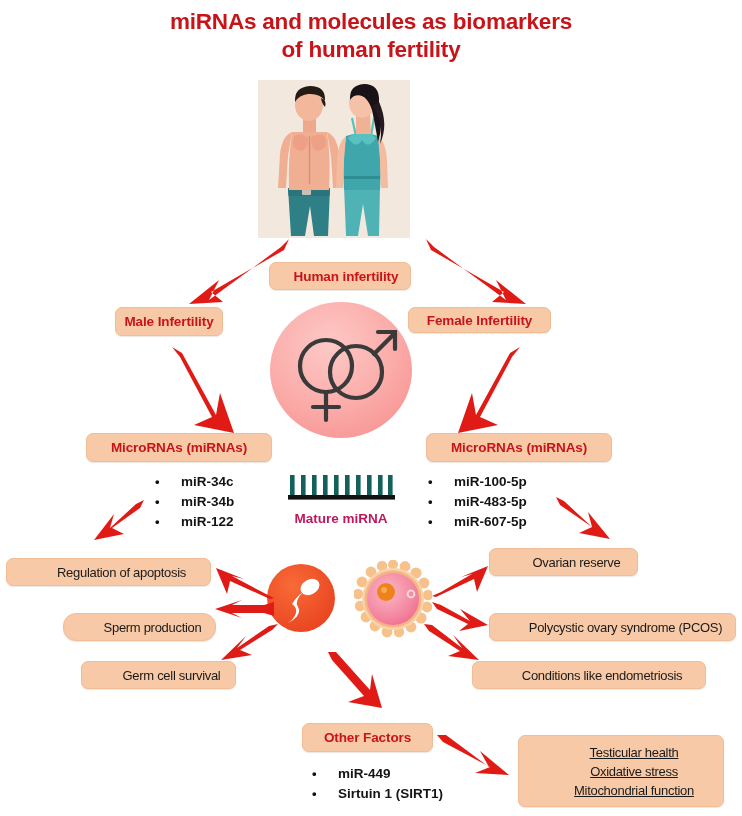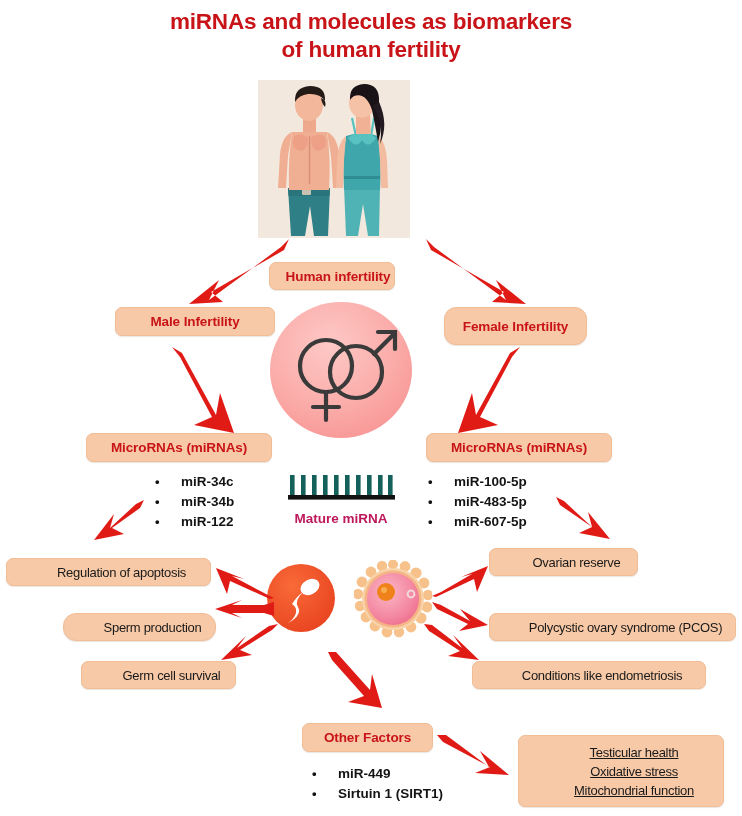--- a/index.html
+++ b/index.html
@@ -170,29 +170,29 @@
     </svg>
   </div>
 
   <svg class="abs" style="left:185px; top:236px;" width="110" height="72">
     <path d="M104 3 L96 11 L24 64 L34 44 L4 68 L38 66 L26 56 L99 14 Z" fill="#E01B16"></path>
   </svg>
   <svg class="abs" style="left:420px; top:236px;" width="110" height="72">
     <path d="M6 3 L14 11 L86 64 L76 44 L106 68 L72 66 L84 56 L11 14 Z" fill="#E01B16"></path>
   </svg>
 
-  <div class="abs box red-label" style="left:269px; top:262px; width:126px; height:28px;padding-left:12px;">
+  <div class="abs box red-label" style="left:269px; top:262px; width:142px; height:28px;padding-left:12px;">
     <span>Human infertility</span>
   </div>
 
-  <div class="abs box red-label" style="left:115px; top:307px; width:160px; height:29px;justify-content:center;">
+  <div class="abs box red-label" style="left:115px; top:307px; width:108px; height:29px;justify-content:center;">
     <span>Male Infertility</span>
   </div>
 
-  <div class="abs box red-label" style="left:444px; top:307px; width:143px; height:38px;border-radius:12px;">
+  <div class="abs box red-label" style="left:408px; top:307px; width:143px; height:26px;">
     <span>Female Infertility</span>
   </div>
 
   <div class="abs" style="left:268px; top:300px;">
     <svg width="146" height="140" viewBox="0 0 146 140">
       <defs>
         <radialGradient id="gcirc" cx="42%" cy="32%" r="78%">
           <stop offset="0%" stop-color="#FDC9C6"></stop>
           <stop offset="55%" stop-color="#FBAEAB"></stop>
           <stop offset="100%" stop-color="#F79392"></stop>

